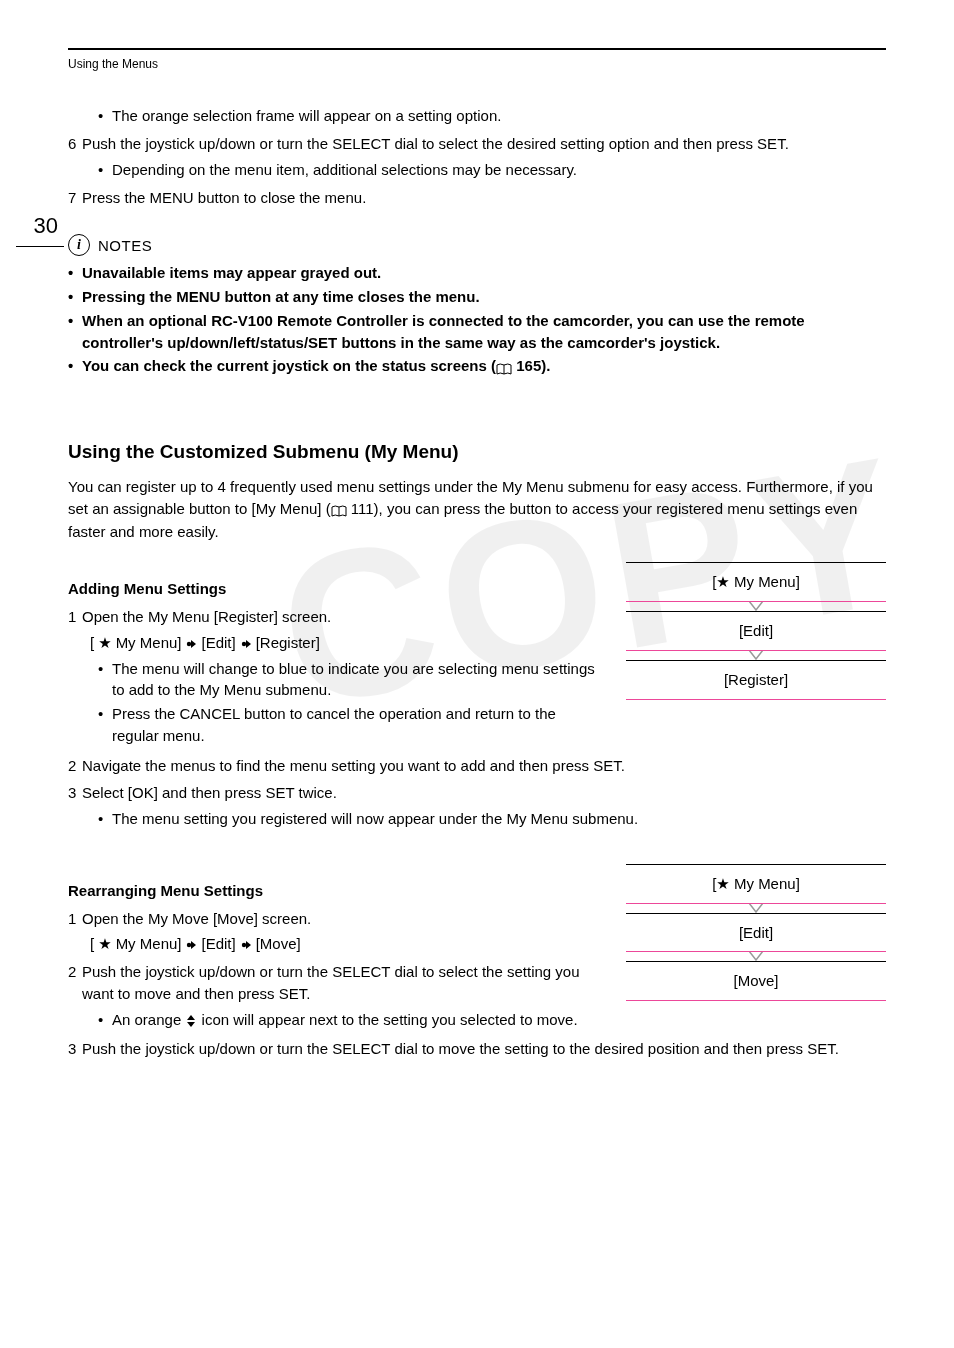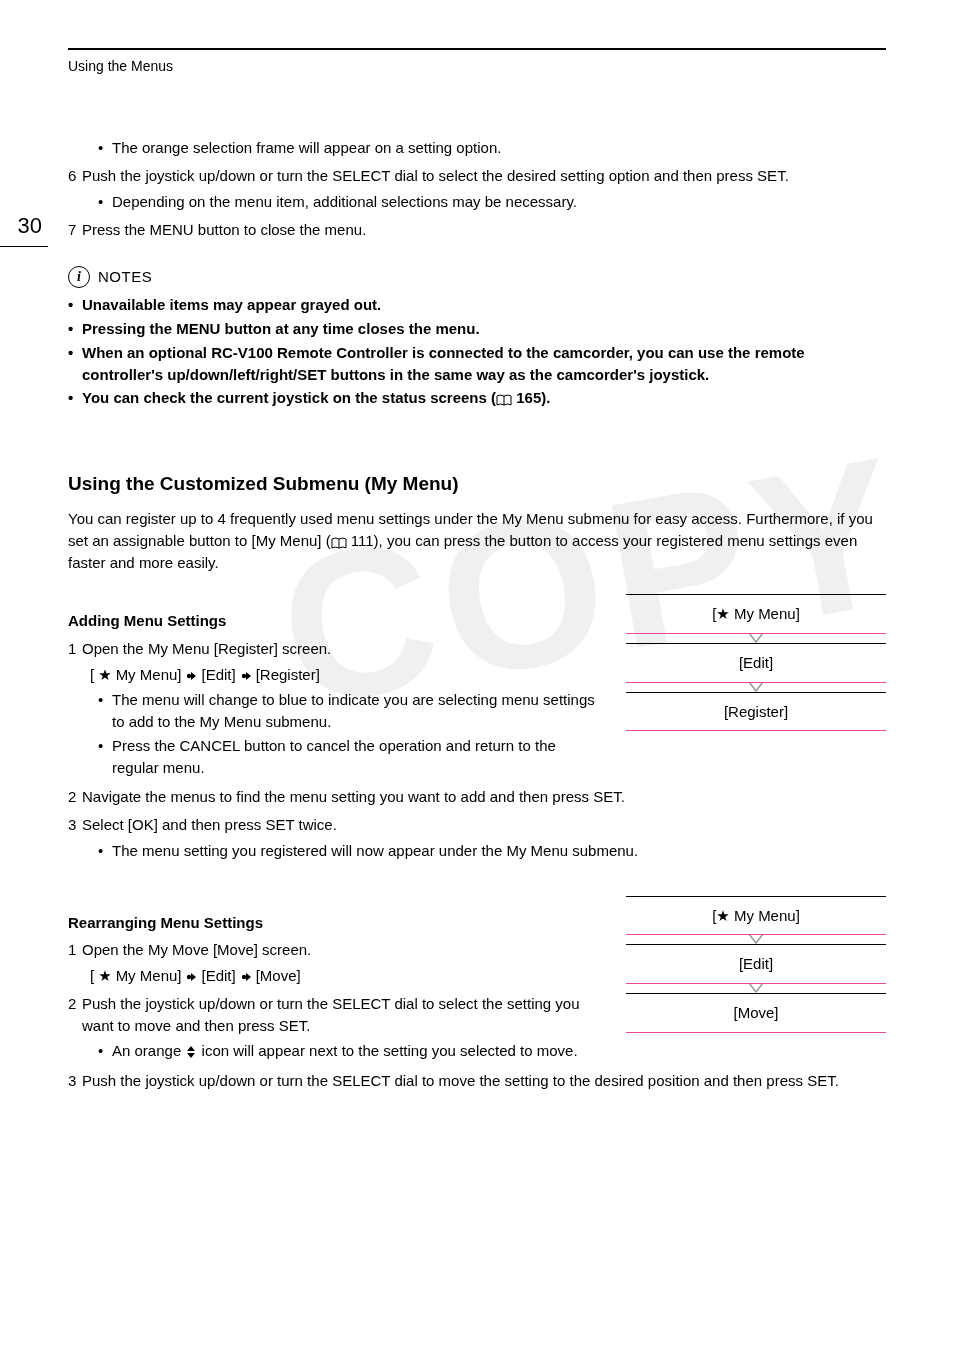--- a/index.html
+++ b/index.html
@@ -19,23 +19,23 @@
       font-size: 210px;
       font-weight: bold;
       color: rgba(0,0,0,0.06);
       transform: rotate(-10deg);
       letter-spacing: 8px;
       pointer-events: none;
       z-index: 0;
     }
     .page { position: relative; z-index: 1; padding: 48px 68px 0 68px; }
     .header-rule { border-top: 2px solid #000; margin-bottom: 6px; }
-    .header-title { font-size: 14px; margin-bottom: 61px; }
+    .header-title { font-size: 12px; margin-bottom: 32px; }
     .page-number-wrap {
-      position: absolute; left: 0; top: 210px;
+      position: absolute; left: 16px; top: 210px;
       display: flex; flex-direction: column; align-items: flex-end; width: 48px;
     }
     .page-number { font-size: 22px; font-weight: 300; margin-bottom: 4px; padding-right: 6px;}
     .pn-rule { border-top: 1.5px solid #000; width: 48px; }
     .content { margin-left: 0; }
     .step-line { display: flex; margin-top: 6px; }
     .step-num { width: 14px; flex: 0 0 14px; text-align: left; }
     .step-body { flex: 1; }
     .sub-bullets { margin-left: 30px; margin-top: 4px; }
     .sub-bullets li, .notes-list li { list-style: none; position: relative; padding-left: 14px; margin-bottom: 2px;}
@@ -95,21 +95,21 @@
       <div class="step-body">Press the MENU button to close the menu.</div>
     </div>
 
     <div class="notes-head">
       <span class="info-icon">i</span>
       <span class="notes-title">NOTES</span>
     </div>
     <ul class="notes-list">
       <li>Unavailable items may appear grayed out.</li>
       <li>Pressing the MENU button at any time closes the menu.</li>
-      <li>When an optional RC-V100 Remote Controller is connected to the camcorder, you can use the remote controller's up/down/left/right/SET buttons in the same way as the camcorder's joystick.</li>
+      <li>When an optional RC-V100 Remote Controller is connected to the camcorder, you can use the remote controller's up/down/left/status/SET buttons in the same way as the camcorder's joystick.</li>
       <li>
         <span>You can check the current joystick on the status screens (</span><span class="book-icon"><svg width="16" height="12" viewBox="0 0 16 12">
               <path d="M1 2 Q4 0 8 2 Q12 0 15 2 L15 11 Q12 9 8 11 Q4 9 1 11 Z" fill="none" stroke="#000" stroke-width="1"></path>
               <line x1="8" y1="2" x2="8" y2="11" stroke="#000" stroke-width="1"></line>
             </svg></span><span> 165).</span>
       </li>
     </ul>
 
     <div class="section-title">Using the Customized Submenu (My Menu)</div>
     <div class="section-body">

